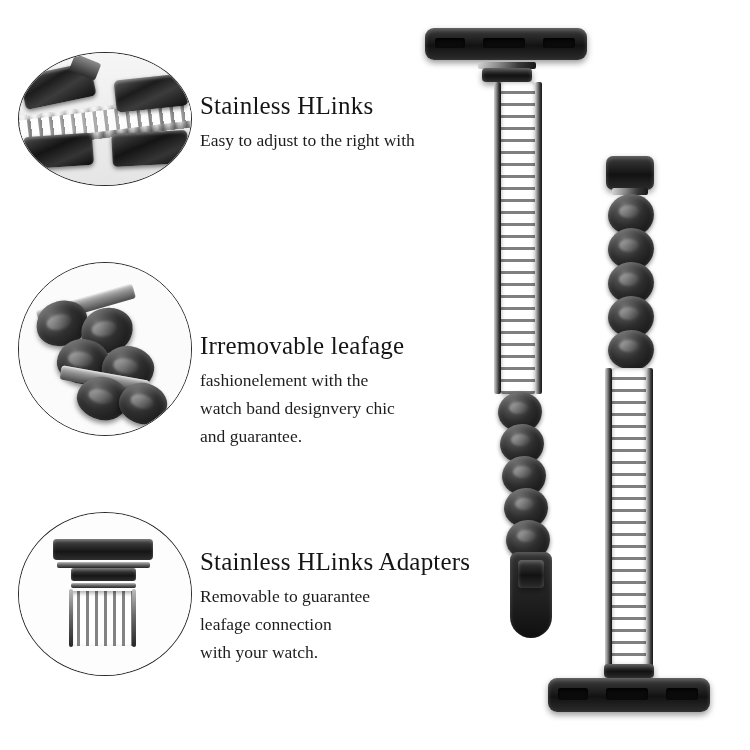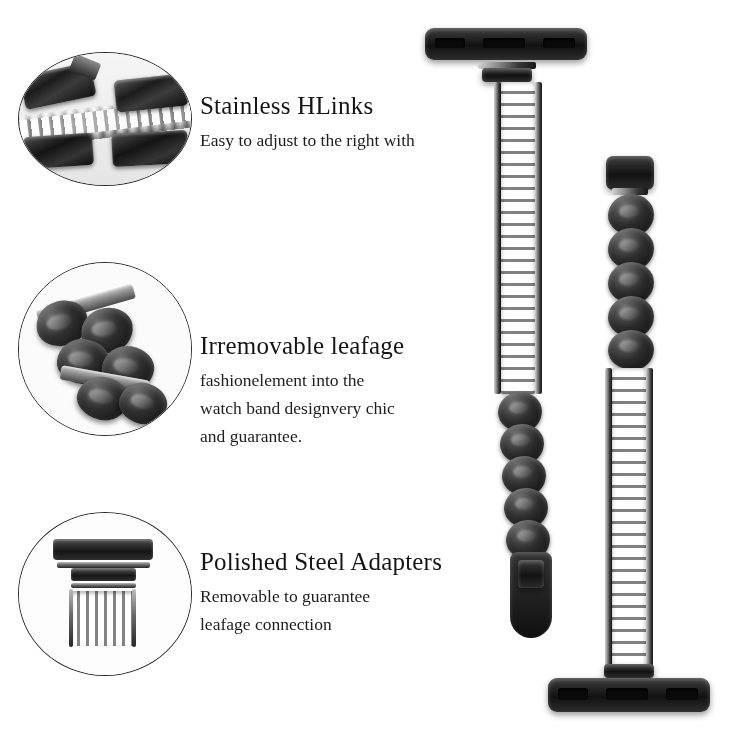--- a/index.html
+++ b/index.html
@@ -247,45 +247,46 @@
         <div class="leaf" style="left:22%; top:44%; width:30%; height:26%; transform:rotate(6deg);"></div>
         <div class="leaf" style="left:48%; top:48%; width:30%; height:26%; transform:rotate(10deg);"></div>
         <div class="c2-bar" style="left:24%; top:64%; width:52%; height:8%; transform:rotate(10deg);"></div>
         <div class="leaf" style="left:34%; top:66%; width:30%; height:25%; transform:rotate(14deg);"></div>
         <div class="leaf" style="left:58%; top:70%; width:28%; height:24%; transform:rotate(16deg);"></div>
       </div>
     </div>
     <div class="feature-text" style="left:182px; top:26px; width:320px;margin-top:44px;">
       <div class="feature-title">Irremovable leafage</div>
       <div class="feature-desc">
-        <div>fashionelement into the</div>
+        <div>fashionelement with the</div>
         <div>watch band designvery chic</div>
         <div>and guarantee.</div>
       </div>
     </div>
   </div>
 
   <div class="feature" style="left:18px; top:512px; width:420px; height:170px;">
     <div class="circle-photo" style="left:0; top:0; width:172px; height:162px;">
       <div class="photo-fill">
         <div class="c3-bg"></div>
         <div class="c3-lug" style="left:20%; top:16%; width:58%; height:13%;"></div>
         <div class="c3-rail" style="left:22%; top:30%; width:54%; height:4%;"></div>
         <div class="c3-lug" style="left:30%; top:34%; width:38%; height:8%; border-radius:3px;"></div>
         <div class="c3-rail" style="left:30%; top:43%; width:38%; height:3%;"></div>
         <div class="c3-band" style="left:30%; top:48%; width:38%; height:34%;"></div>
         <div class="c3-rail" style="left:29%; top:47%; width:2.6%; height:36%;"></div>
         <div class="c3-rail" style="left:65.5%; top:47%; width:2.6%; height:36%;"></div>
       </div>
     </div>
     <div class="feature-text" style="left:182px; top:36px; width:330px;">
-      <div class="feature-title">Polished Steel Adapters</div>
+      <div class="feature-title">Stainless HLinks Adapters</div>
       <div class="feature-desc">
         <div>Removable to guarantee</div>
         <div>leafage connection</div>
+        <div>with your watch.</div>
       </div>
     </div>
   </div>
 
   <div class="product">
 
     <div class="watch-lug" style="left:5px; top:28px; width:162px; height:32px;">
       <div class="slot" style="left:10px; width:30px;"></div>
       <div class="slot" style="left:58px; width:42px;"></div>
       <div class="slot" style="left:118px; width:32px;"></div>

